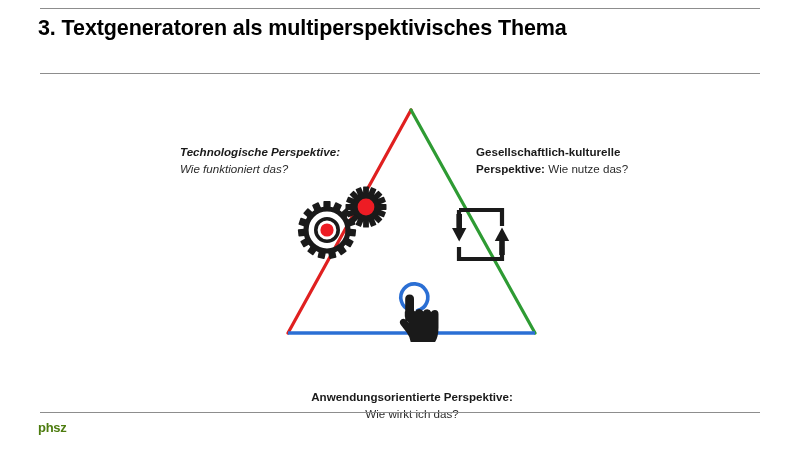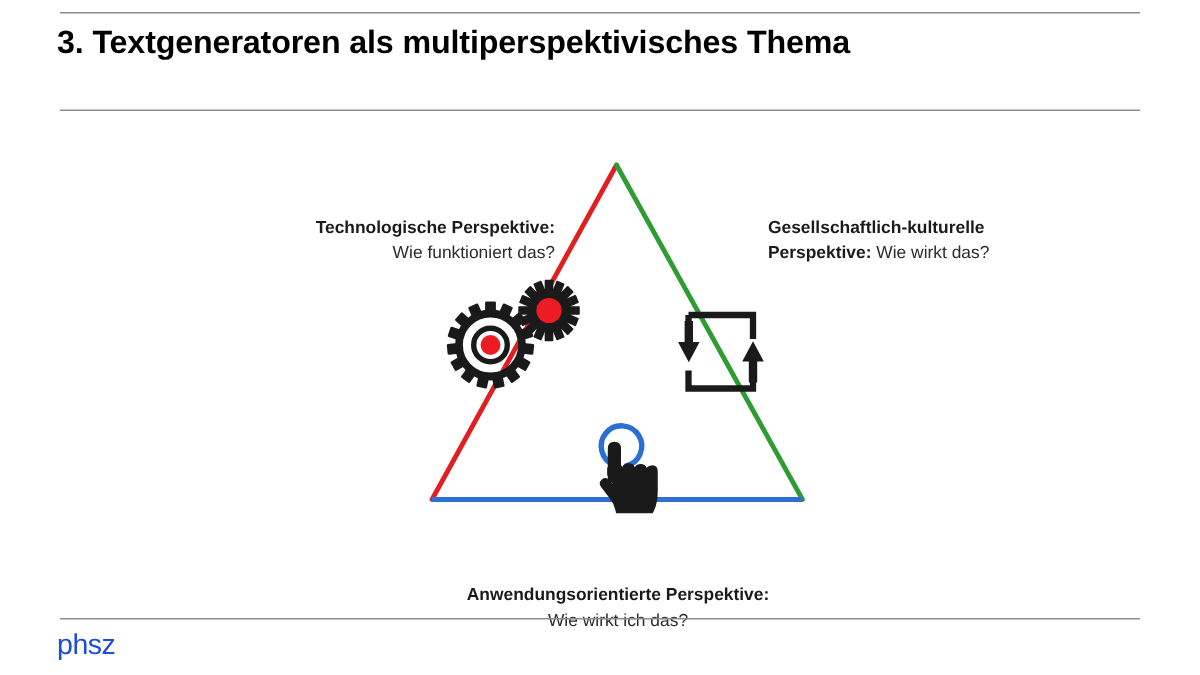--- a/index.html
+++ b/index.html
@@ -46,24 +46,24 @@
     letter-spacing: -0.1px;
     color: #000000;
     white-space: nowrap;
   }
 
   
   .logo {
     position: absolute;
     left: 38px;
     top: 420px;
-    font-size: 19px;
-    font-weight: normal;
+    font-size: 13px;
+    font-weight: bold;
     letter-spacing: -0.3px;
-    color: #1d4ed8;
+    color: #4d7c0f;
   }
 
   
   .diagram {
     position: absolute;
     left: 0;
     top: 90px;
     width: 800px;
     height: 310px;
   }
@@ -77,28 +77,28 @@
     color: #2b2b2b;
   }
   .label b {
     font-weight: bold;
     color: #1a1a1a;
   }
   .label-technological {
     left: 180px;
     top: 144px;
     width: 190px;
-    text-align: right;
+    text-align: left;
+    font-style: italic;
   }
   .label-societal {
     left: 476px;
     top: 144px;
     width: 200px;
     text-align: left;
-    margin-left: 36px;
   }
   .label-application {
     left: 288px;
     top: 389px;
     width: 248px;
     text-align: center;
   }
 </style>
 </head>
 <body>
@@ -227,21 +227,21 @@
   </div>
 
   <div class="label label-technological">
     <b>Technologische Perspektive:</b><br>
     <span>Wie funktioniert das?</span>
   </div>
 
   <div class="label label-societal">
     <b>Gesellschaftlich-kulturelle</b><br>
     <b>Perspektive:</b>
-    <span>Wie wirkt das?</span>
+    <span>Wie nutze das?</span>
   </div>
 
   <div class="label label-application">
     <b>Anwendungsorientierte Perspektive:</b><br>
     <span>Wie wirkt ich das?</span>
   </div>
 
   <div class="rule rule-footer"></div>
 
   <div class="logo">phsz</div>

